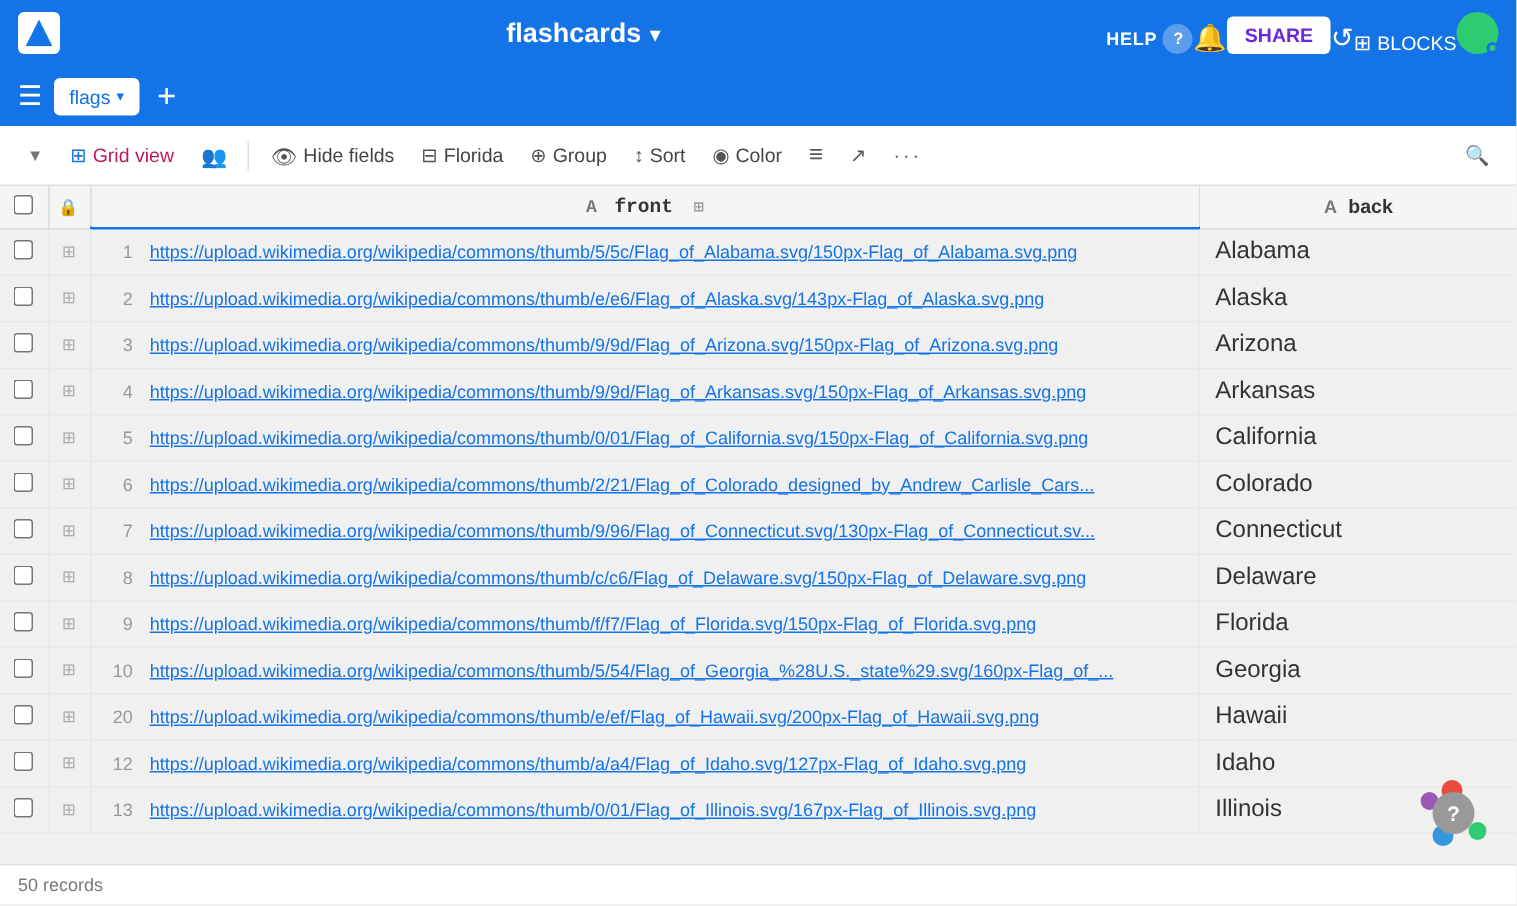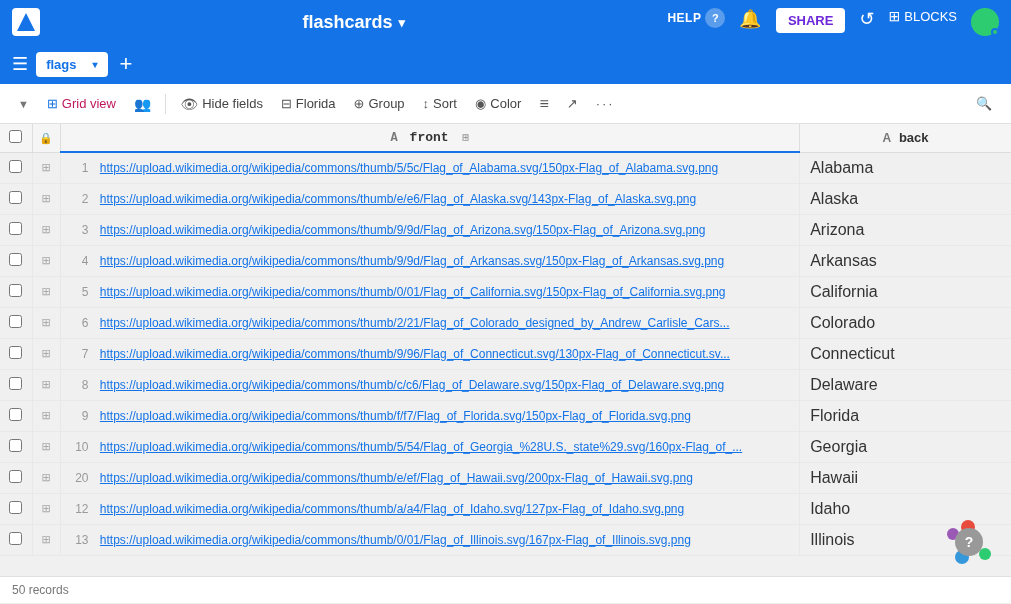--- a/index.html
+++ b/index.html
@@ -10,21 +10,21 @@
       background: #1473e6;
       height: 44px;
       display: flex;
       align-items: center;
       justify-content: space-between;
       padding: 0 12px;
       color: white;
     }
     .top-nav-left { display: flex; align-items: center; gap: 8px; }
     .top-nav-center { display: flex; align-items: center; gap: 6px; font-size: 18px; font-weight: 600; color: white; }
-    .top-nav-right { display: flex; align-items: flex-start; gap: 14px; }
+    .top-nav-right { display: flex; align-items: flex-end; gap: 0; }
     .app-logo { width: 28px; height: 28px; background: white; border-radius: 4px; display: flex; align-items: center; justify-content: center; }
     .app-logo-inner { width: 18px; height: 18px; background: #1473e6; clip-path: polygon(50% 0%, 0% 100%, 100% 100%); }
     .help-btn { display: flex; align-items: center; gap: 4px; font-size: 13px; font-weight: 500; }
     .help-circle { width: 20px; height: 20px; background: rgba(255,255,255,0.3); border-radius: 50%; display: flex; align-items: center; justify-content: center; font-size: 11px; font-weight: bold; }
     .avatar { width: 28px; height: 28px; border-radius: 50%; background: #2ecc71; display: flex; align-items: center; justify-content: center; font-size: 12px; color: white; font-weight: bold; position: relative; }
     .avatar-dot { width: 8px; height: 8px; border-radius: 50%; background: #2ecc71; border: 2px solid #1473e6; position: absolute; bottom: 0; right: 0; }
     .share-btn { background: white; color: #6d28d9; border: none; padding: 5px 12px; border-radius: 4px; font-weight: 600; font-size: 13px; cursor: pointer; }
 
     
     .second-nav {
@@ -34,24 +34,24 @@
       align-items: center;
       padding: 0 12px;
       gap: 8px;
     }
     .hamburger { color: white; font-size: 18px; cursor: pointer; }
     .tab-active {
       background: white;
       color: #1473e6;
       padding: 5px 10px;
       border-radius: 4px;
-      font-weight: 700;
+      font-weight: 400;
       display: flex;
       align-items: center;
-      gap: 16px;
+      gap: 4px;
       font-size: 13px;
     }
     .tab-active-arrow { font-size: 10px; color: #1473e6; }
     .add-tab-btn { color: white; font-size: 20px; font-weight: 300; cursor: pointer; }
     .blocks-btn { color: white; font-size: 13px; font-weight: 500; display: flex; align-items: center; gap: 4px; }
 
     
     .toolbar {
       background: white;
       height: 40px;

